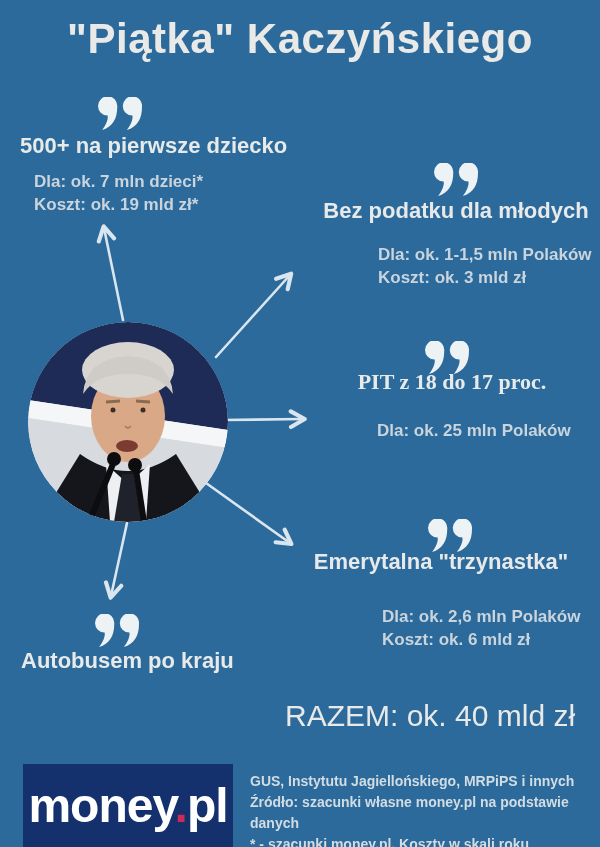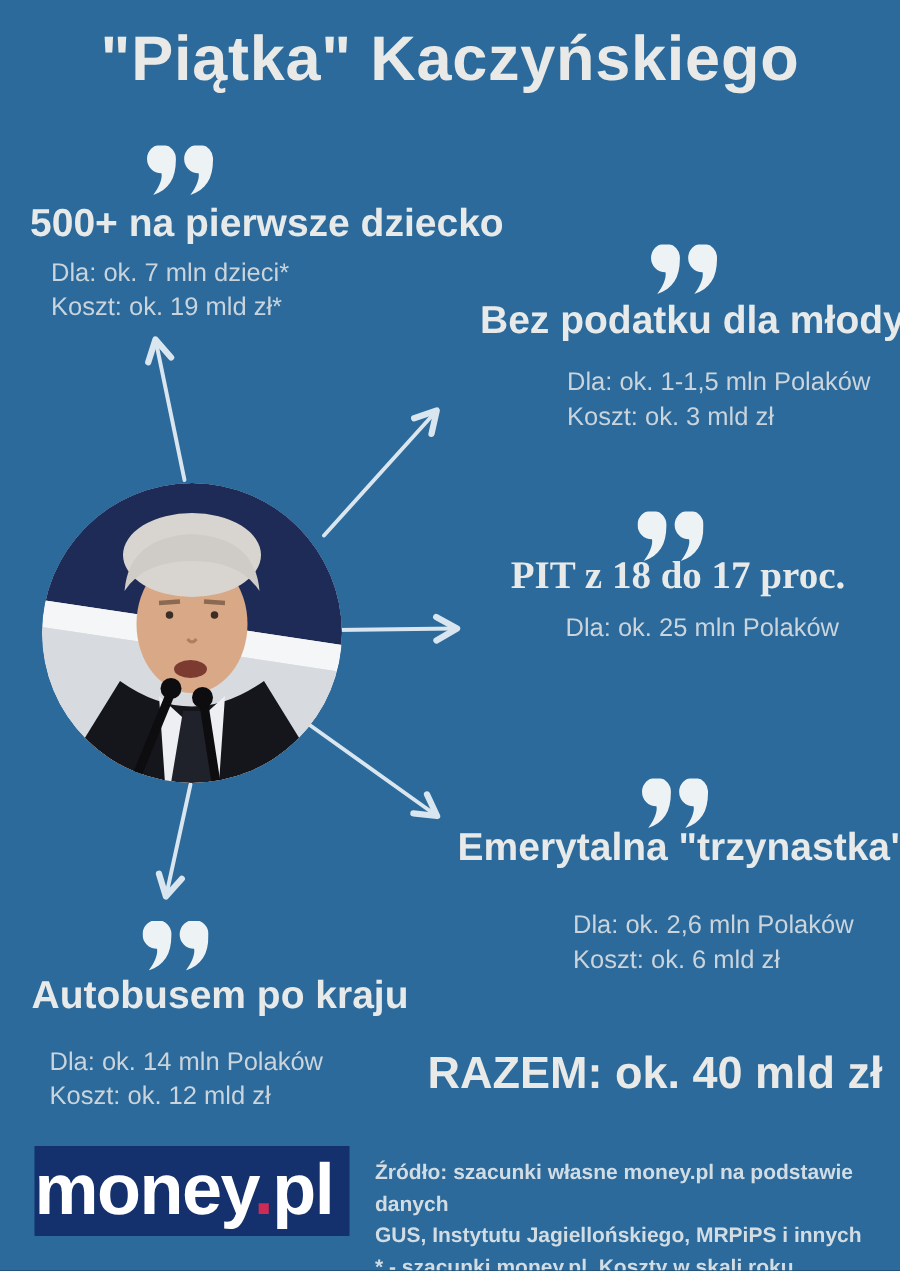--- a/index.html
+++ b/index.html
@@ -9,41 +9,41 @@
     font-family:"Liberation Sans","DejaVu Sans",sans-serif;
   }
   .title{
     position:absolute;top:15px;left:0;width:600px;
     text-align:center;font-size:42px;font-weight:bold;color:#e9eae7;
     letter-spacing:0.5px;
   }
   .quote{position:absolute;width:44px;height:33px;}
   .quote svg{display:block;width:44px;height:33px;}
   .item-heading{
-    position:absolute;font-size:26px;font-weight:bold;color:#e7eae9;
+    position:absolute;font-size:22px;font-weight:bold;color:#e7eae9;
     white-space:nowrap;
   }
   .item-heading.centered{text-align:center;}
   .item-sub{
-    position:absolute;font-size:17px;font-weight:normal;color:#c9d4dc;
+    position:absolute;font-size:17px;font-weight:bold;color:#c9d4dc;
     line-height:23px;white-space:nowrap;
   }
   .total{
     position:absolute;left:285px;top:699px;
-    font-size:30px;font-weight:bold;color:#e9eae7;white-space:nowrap;
+    font-size:30px;font-weight:normal;color:#e9eae7;white-space:nowrap;
   }
   .arrows{position:absolute;left:0;top:0;width:600px;height:847px;pointer-events:none;}
   .photo-wrap{
     position:absolute;left:28px;top:322px;width:200px;height:200px;
     border-radius:50%;overflow:hidden;
   }
   .photo-wrap svg{display:block;}
   .logo-box{
-    position:absolute;left:23px;top:764px;width:210px;height:60px;
-    background:#14316d;display:flex;align-items:center;justify-content:flex-start;
+    position:absolute;left:23px;top:764px;width:210px;height:84px;
+    background:#14316d;display:flex;align-items:center;justify-content:center;
   }
   .logo-text{
     font-size:48px;font-weight:600;color:#ffffff;letter-spacing:-1px;
     line-height:1;
   }
   .logo-dot{color:#cc2b56;}
   .source{
     position:absolute;left:250px;top:771px;width:345px;
     font-size:14px;font-weight:bold;color:#d2dce3;line-height:21px;
   }
@@ -102,35 +102,31 @@
     <div>Koszt: ok. 19 mld zł*</div>
   </div>
 
   <div class="item-heading centered" style="left:320px;top:198px;width:272px;">Bez podatku dla młodych</div>
   <div class="item-sub" style="left:378px;top:243px;">
     <div>Dla: ok. 1-1,5 mln Polaków</div>
     <div>Koszt: ok. 3 mld zł</div>
   </div>
 
   <div class="item-heading centered" style="left:320px;top:369px;width:264px;font-family:Liberation Serif, serif;">PIT z 18 do 17 proc.</div>
-  <div class="item-sub" style="left:377px;top:407px;">
+  <div class="item-sub" style="left:377px;top:419px;">
     <div>Dla: ok. 25 mln Polaków</div>
   </div>
 
   <div class="item-heading centered" style="left:305px;top:549px;width:272px;">Emerytalna "trzynastka"</div>
   <div class="item-sub" style="left:382px;top:605px;">
     <div>Dla: ok. 2,6 mln Polaków</div>
     <div>Koszt: ok. 6 mld zł</div>
   </div>
 
   <div class="item-heading" style="left:21px;top:648px;text-align:right;">Autobusem po kraju</div>
-  <div class="item-sub" style="left:33px;top:696px;">
-    <div>Dla: ok. 14 mln Polaków</div>
-    <div>Koszt: ok. 12 mld zł</div>
-  </div>
 
   <div class="total">RAZEM: ok. 40 mld zł</div>
 
   <svg class="arrows" viewBox="0 0 600 847">
     <defs>
       <marker id="ah" viewBox="0 0 12 12" refX="9" refY="6" markerWidth="8" markerHeight="8" orient="auto">
         <path d="M2,1.5 L10,6 L2,10.5" fill="none" stroke="#d9e6ef" stroke-width="2.4" stroke-linecap="round" stroke-linejoin="round"></path>
       </marker>
     </defs>
     <g stroke="#d9e6ef" stroke-width="2.6" stroke-linecap="round">
@@ -179,18 +175,18 @@
         <line x1="116" y1="200" x2="108" y2="148" stroke="#0d0d10" stroke-width="6"></line>
         <circle cx="107" cy="143" r="7" fill="#0d0d10"></circle>
       </g>
     </svg>
   </div>
 
   <div class="logo-box">
     <div class="logo-text"><span>money</span><span class="logo-dot">.</span><span>pl</span></div>
   </div>
   <div class="source">
+    <div>GUS, Instytutu Jagiellońskiego, MRPiPS i innych</div>
     <div>Źródło: szacunki własne money.pl na podstawie danych</div>
-    <div>GUS, Instytutu Jagiellońskiego, MRPiPS i innych</div>
     <div>* - szacunki money.pl. Koszty w skali roku</div>
   </div>
 
 </div>
 
 </body></html>

